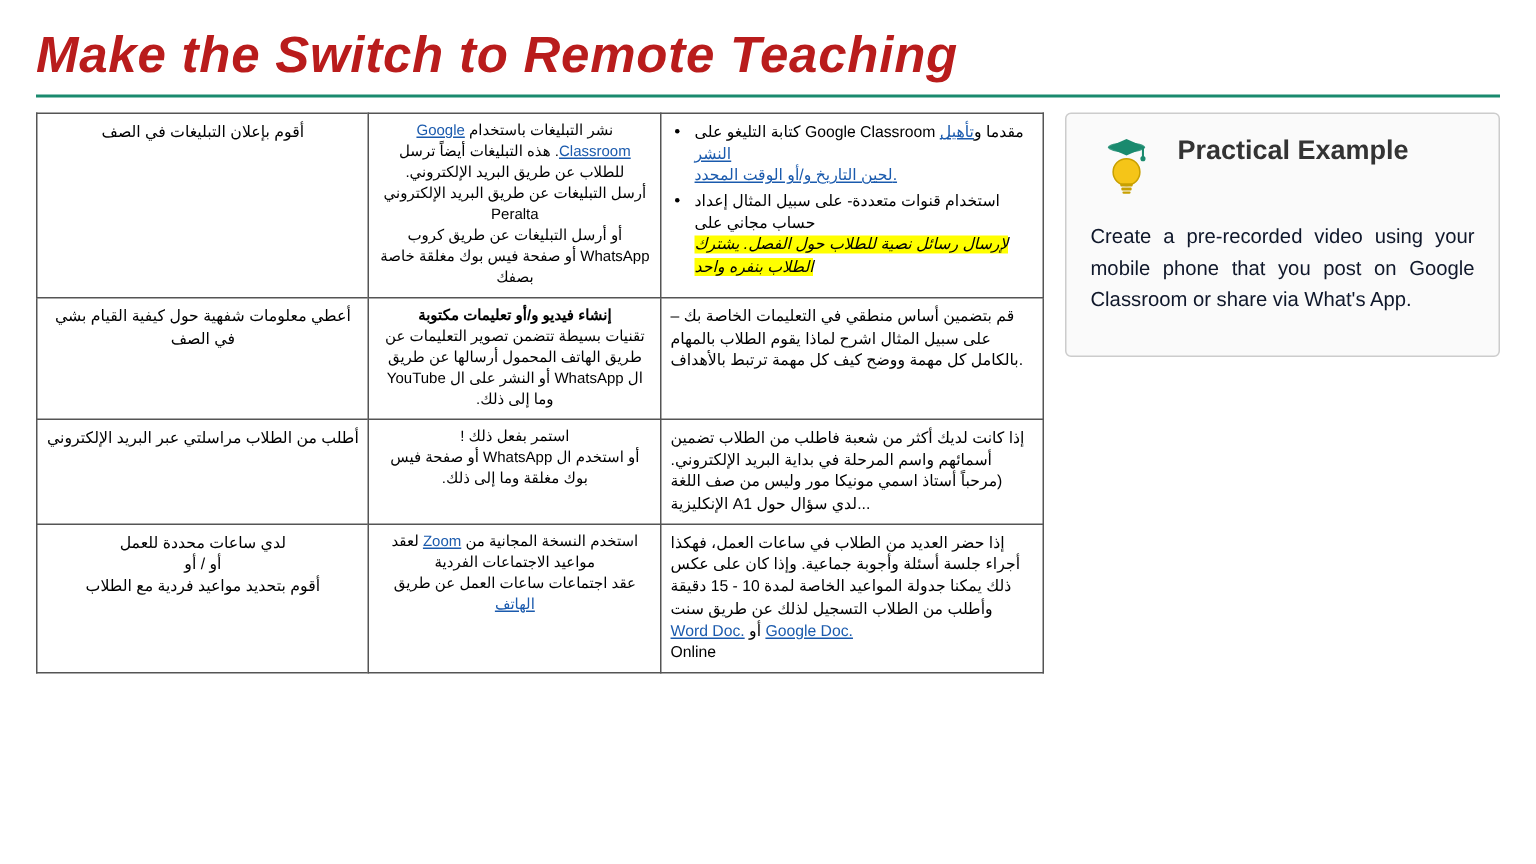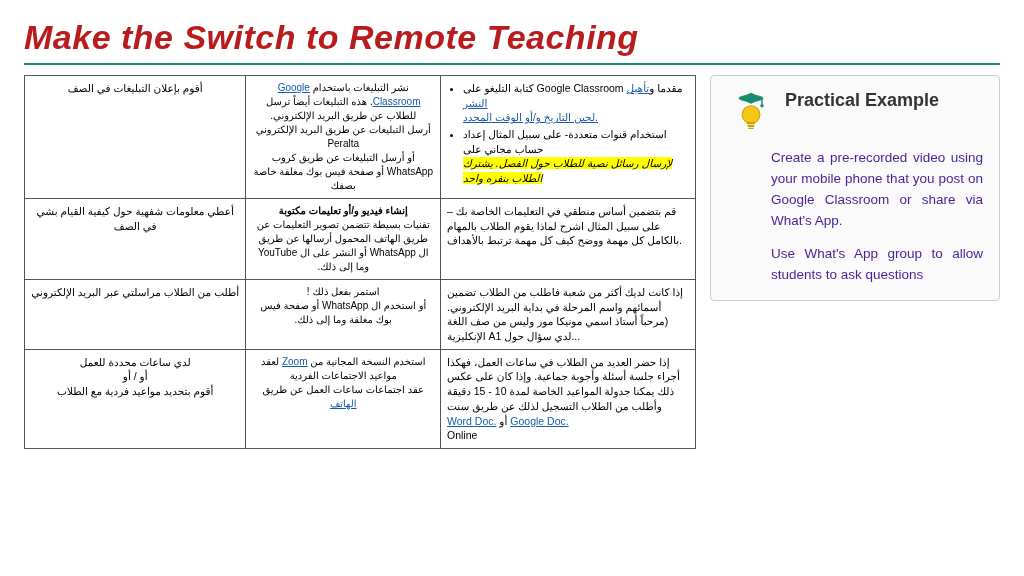--- a/index.html
+++ b/index.html
@@ -80,24 +80,23 @@
       height: 48px;
       flex-shrink: 0;
     }
     .practical-title {
       font-size: 18px;
       font-weight: bold;
       color: #333;
     }
     .practical-body {
       font-size: 13.5px;
-      color: #4c1d95;
+      color: #0f172a;
       line-height: 1.55;
       text-align: justify;
-      margin-left: 44px;
     }
     ul {
       padding-right: 0;
       padding-left: 16px;
       margin: 0;
     }
     li { margin-bottom: 2px; }
   </style>
 </head>
 <body>
@@ -189,16 +188,15 @@
         <circle cx="30" cy="36" r="13" fill="#f5c518" stroke="#c8a000" stroke-width="1.5"></circle>
 
         <rect x="24" y="47" width="12" height="3" rx="1" fill="#c8a000"></rect>
         <rect x="25" y="51" width="10" height="3" rx="1" fill="#c8a000"></rect>
         <rect x="26" y="55" width="8" height="2" rx="1" fill="#c8a000"></rect>
       </svg>
       <span class="practical-title">Practical Example</span>
     </div>
     <div class="practical-body">
       <p style="margin-bottom:12px;">Create a pre-recorded video using your mobile phone that you post on Google Classroom or share via What's App.</p>
-      <p>Use What's App group to allow students to ask questions</p>
     </div>
   </div>
 </div>
 
 </body></html>

